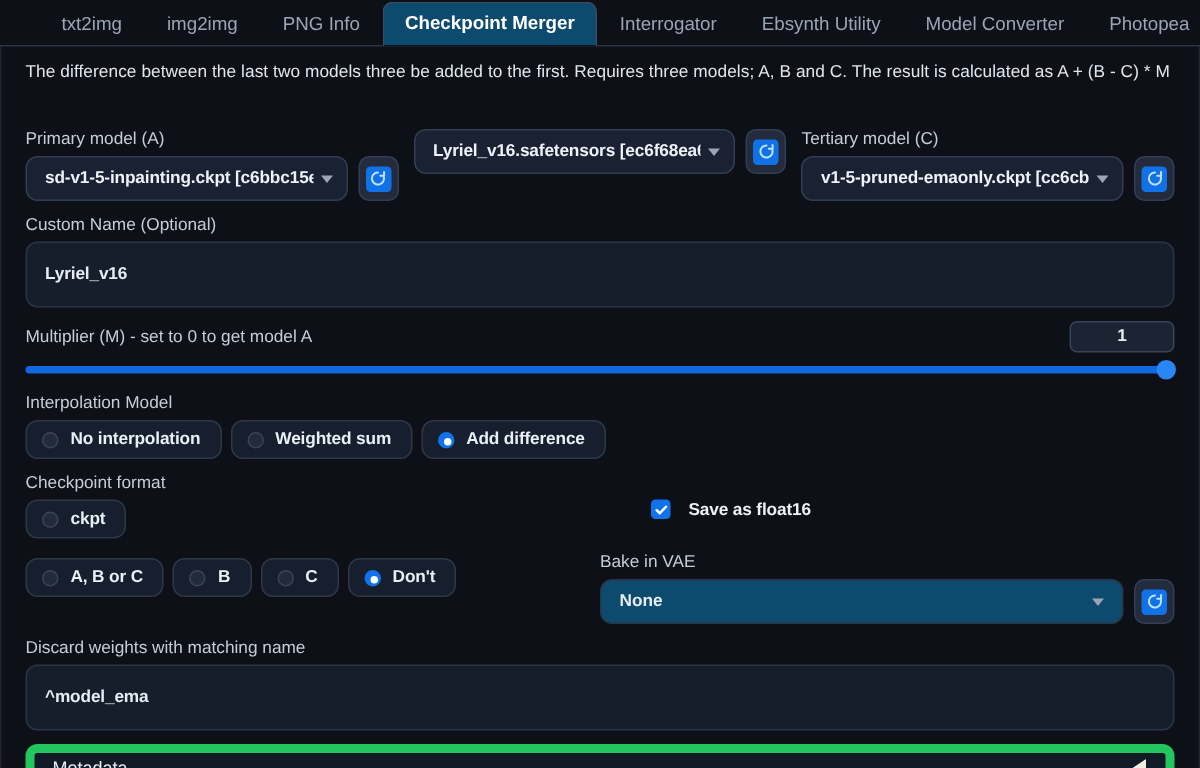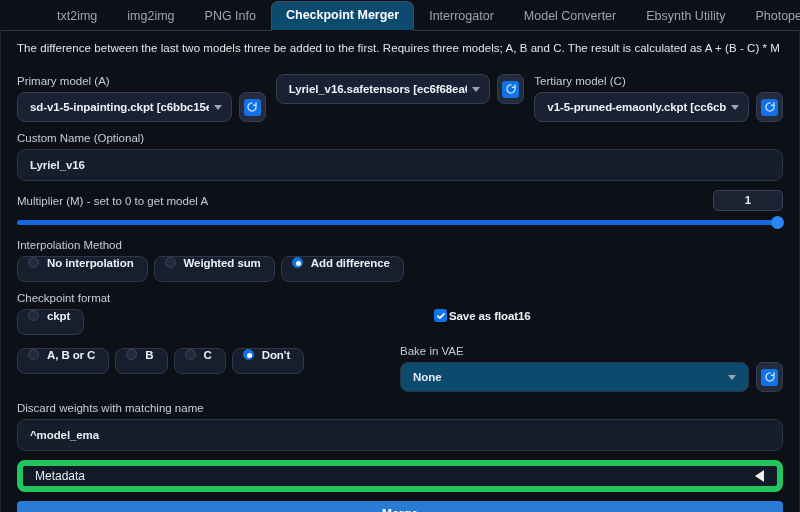--- a/index.html
+++ b/index.html
@@ -21,21 +21,21 @@
     display: flex;
     flex-direction: column;
   }
 
   
   .tabbar {
     height: 31px;
     display: flex;
     align-items: flex-end;
     gap: 0;
-    padding-left: 42px;
+    padding-left: 26px;
     background: #0d1117;
     border-bottom: 1px solid #2a3446;
     flex: none;
     position: relative;
     z-index: 2;
   }
   .tab {
     font-size: 12.5px;
     color: #9aa4b5;
     padding: 5px 14px 7px 14px;
@@ -84,21 +84,21 @@
     color: #c6cdd8;
     line-height: 14px;
     margin-bottom: 4px;
     display: block;
   }
 
   
   .model-row {
     display: flex;
     gap: 10px;
-    margin-top: 10px;
+    margin-top: 22px;
   }
   .model-col { flex: 1; min-width: 0; }
   .model-ctrl { display: flex; align-items: center; gap: 7px; }
 
   .dropdown {
     flex: 1;
     min-width: 0;
     height: 30px;
     background: #1a2132;
     border: 1px solid #333e52;
@@ -144,21 +144,21 @@
     width: 17px; height: 17px;
     background: #1172e8;
     border-radius: 3px;
     display: flex; align-items: center; justify-content: center;
   }
   .iconbtn svg { display: block; }
 
   
   .field {
     width: 100%;
-    height: 32px;
+    height: 44px;
     background: #161d2b;
     border: 1px solid #2b3purchase;
     border: 1px solid #2b3purchase;
     border: 1px solid #2b3548;
     border-radius: 8px;
     color: #e7ecf3;
     font-size: 11.5px;
     font-family: "Liberation Sans", sans-serif;
     padding: 0 12px;
     outline: none;
@@ -209,21 +209,21 @@
   }
 
   
   .pillrow { display: flex; gap: 6px; margin-top: 4px; }
   .pill {
     height: 26px;
     background: #171e2d;
     border: 1px solid #2e3848;
     border-radius: 8px;
     display: flex;
-    align-items: flex-start;
+    align-items: center;
     gap: 8px;
     padding: 0 13px 0 10px;
     font-size: 11.5px;
     color: #eaeff6;
     cursor: pointer;
     font-weight: bold;
     letter-spacing: -0.1px;
   }
   .radio {
     width: 11px; height: 11px;
@@ -247,21 +247,21 @@
   }
 
   
   .split { display: flex; gap: 0; }
   .split .left { width: 50%; }
   .split .right { width: 50%; }
 
   .checkline {
     display: flex;
     align-items: center;
-    gap: 2px;
+    gap: 12px;
     font-size: 11.5px;
     color: #eef2f8;
     font-weight: bold;
     cursor: pointer;
     letter-spacing: -0.1px;
     padding-left: 34px;
   }
   .checkbox {
     width: 13px; height: 13px;
     border-radius: 3px;
@@ -332,22 +332,22 @@
 <body>
 
 <div class="app">
 
   <div class="tabbar">
     <div class="tab">txt2img</div>
     <div class="tab">img2img</div>
     <div class="tab">PNG Info</div>
     <div class="tab active">Checkpoint Merger</div>
     <div class="tab">Interrogator</div>
+    <div class="tab">Ebsynth Utility</div>
     <div class="tab">Model Converter</div>
-    <div class="tab">Ebsynth Utility</div>
     <div class="tab">Photopea</div>
 
   </div>
 
   <div class="panel">
 
     <div class="desc">The difference between the last two models three be added to the first. Requires three models; A, B and C. The result is calculated as A + (B - C) * M</div>
 
     <div class="body">
 
@@ -422,21 +422,21 @@
           <div class="mult-box">1</div>
         </div>
         <div class="slider-wrap">
           <div class="slider-track"></div>
           <div class="slider-thumb"></div>
         </div>
       </div>
 
       
       <div class="block">
-        <span class="lbl">Interpolation Method</span>
+        <span class="lbl">Interpolation Model</span>
         <div class="pillrow">
           <div class="pill">
             <span class="radio"></span>
             <span>No interpolation</span>
           </div>
           <div class="pill">
             <span class="radio"></span>
             <span>Weighted sum</span>
           </div>
           <div class="pill">

